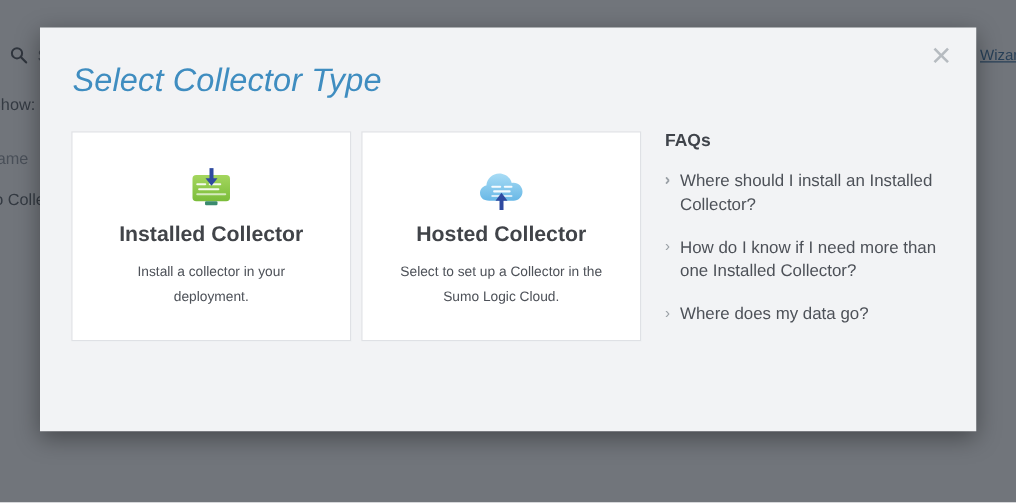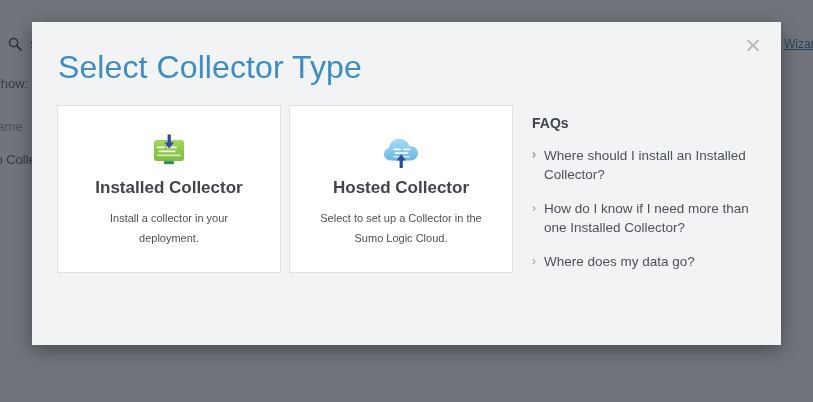--- a/index.html
+++ b/index.html
@@ -135,25 +135,26 @@
     line-height: 28px;
     text-align: center;
     cursor: pointer;
     font-family: "Liberation Sans", sans-serif;
     font-weight: 300;
   }
   #modal-title {
     position: absolute;
     left: 26px;
     top: 27px;
-    font-size: 32px;
+    font-size: 26px;
     font-weight: normal;
     color: #3f8dc0;
     letter-spacing: 0.1px;
     white-space: nowrap;
+    font-style: italic;
   }
 
   
   #cards {
     position: absolute;
     left: 25px;
     top: 83px;
     display: flex;
     gap: 8px;
   }
@@ -193,21 +194,21 @@
     right: 24px;
     font-size: 11px;
     color: #4d5158;
     line-height: 20px;
   }
 
   
   #faq {
     position: absolute;
     left: 500px;
-    top: 93px;
+    top: 82px;
     width: 224px;
   }
   #faq-title {
     font-size: 14px;
     font-weight: bold;
     color: #3f434a;
     margin-bottom: 14px;
   }
   .faq-item {
     position: relative;

